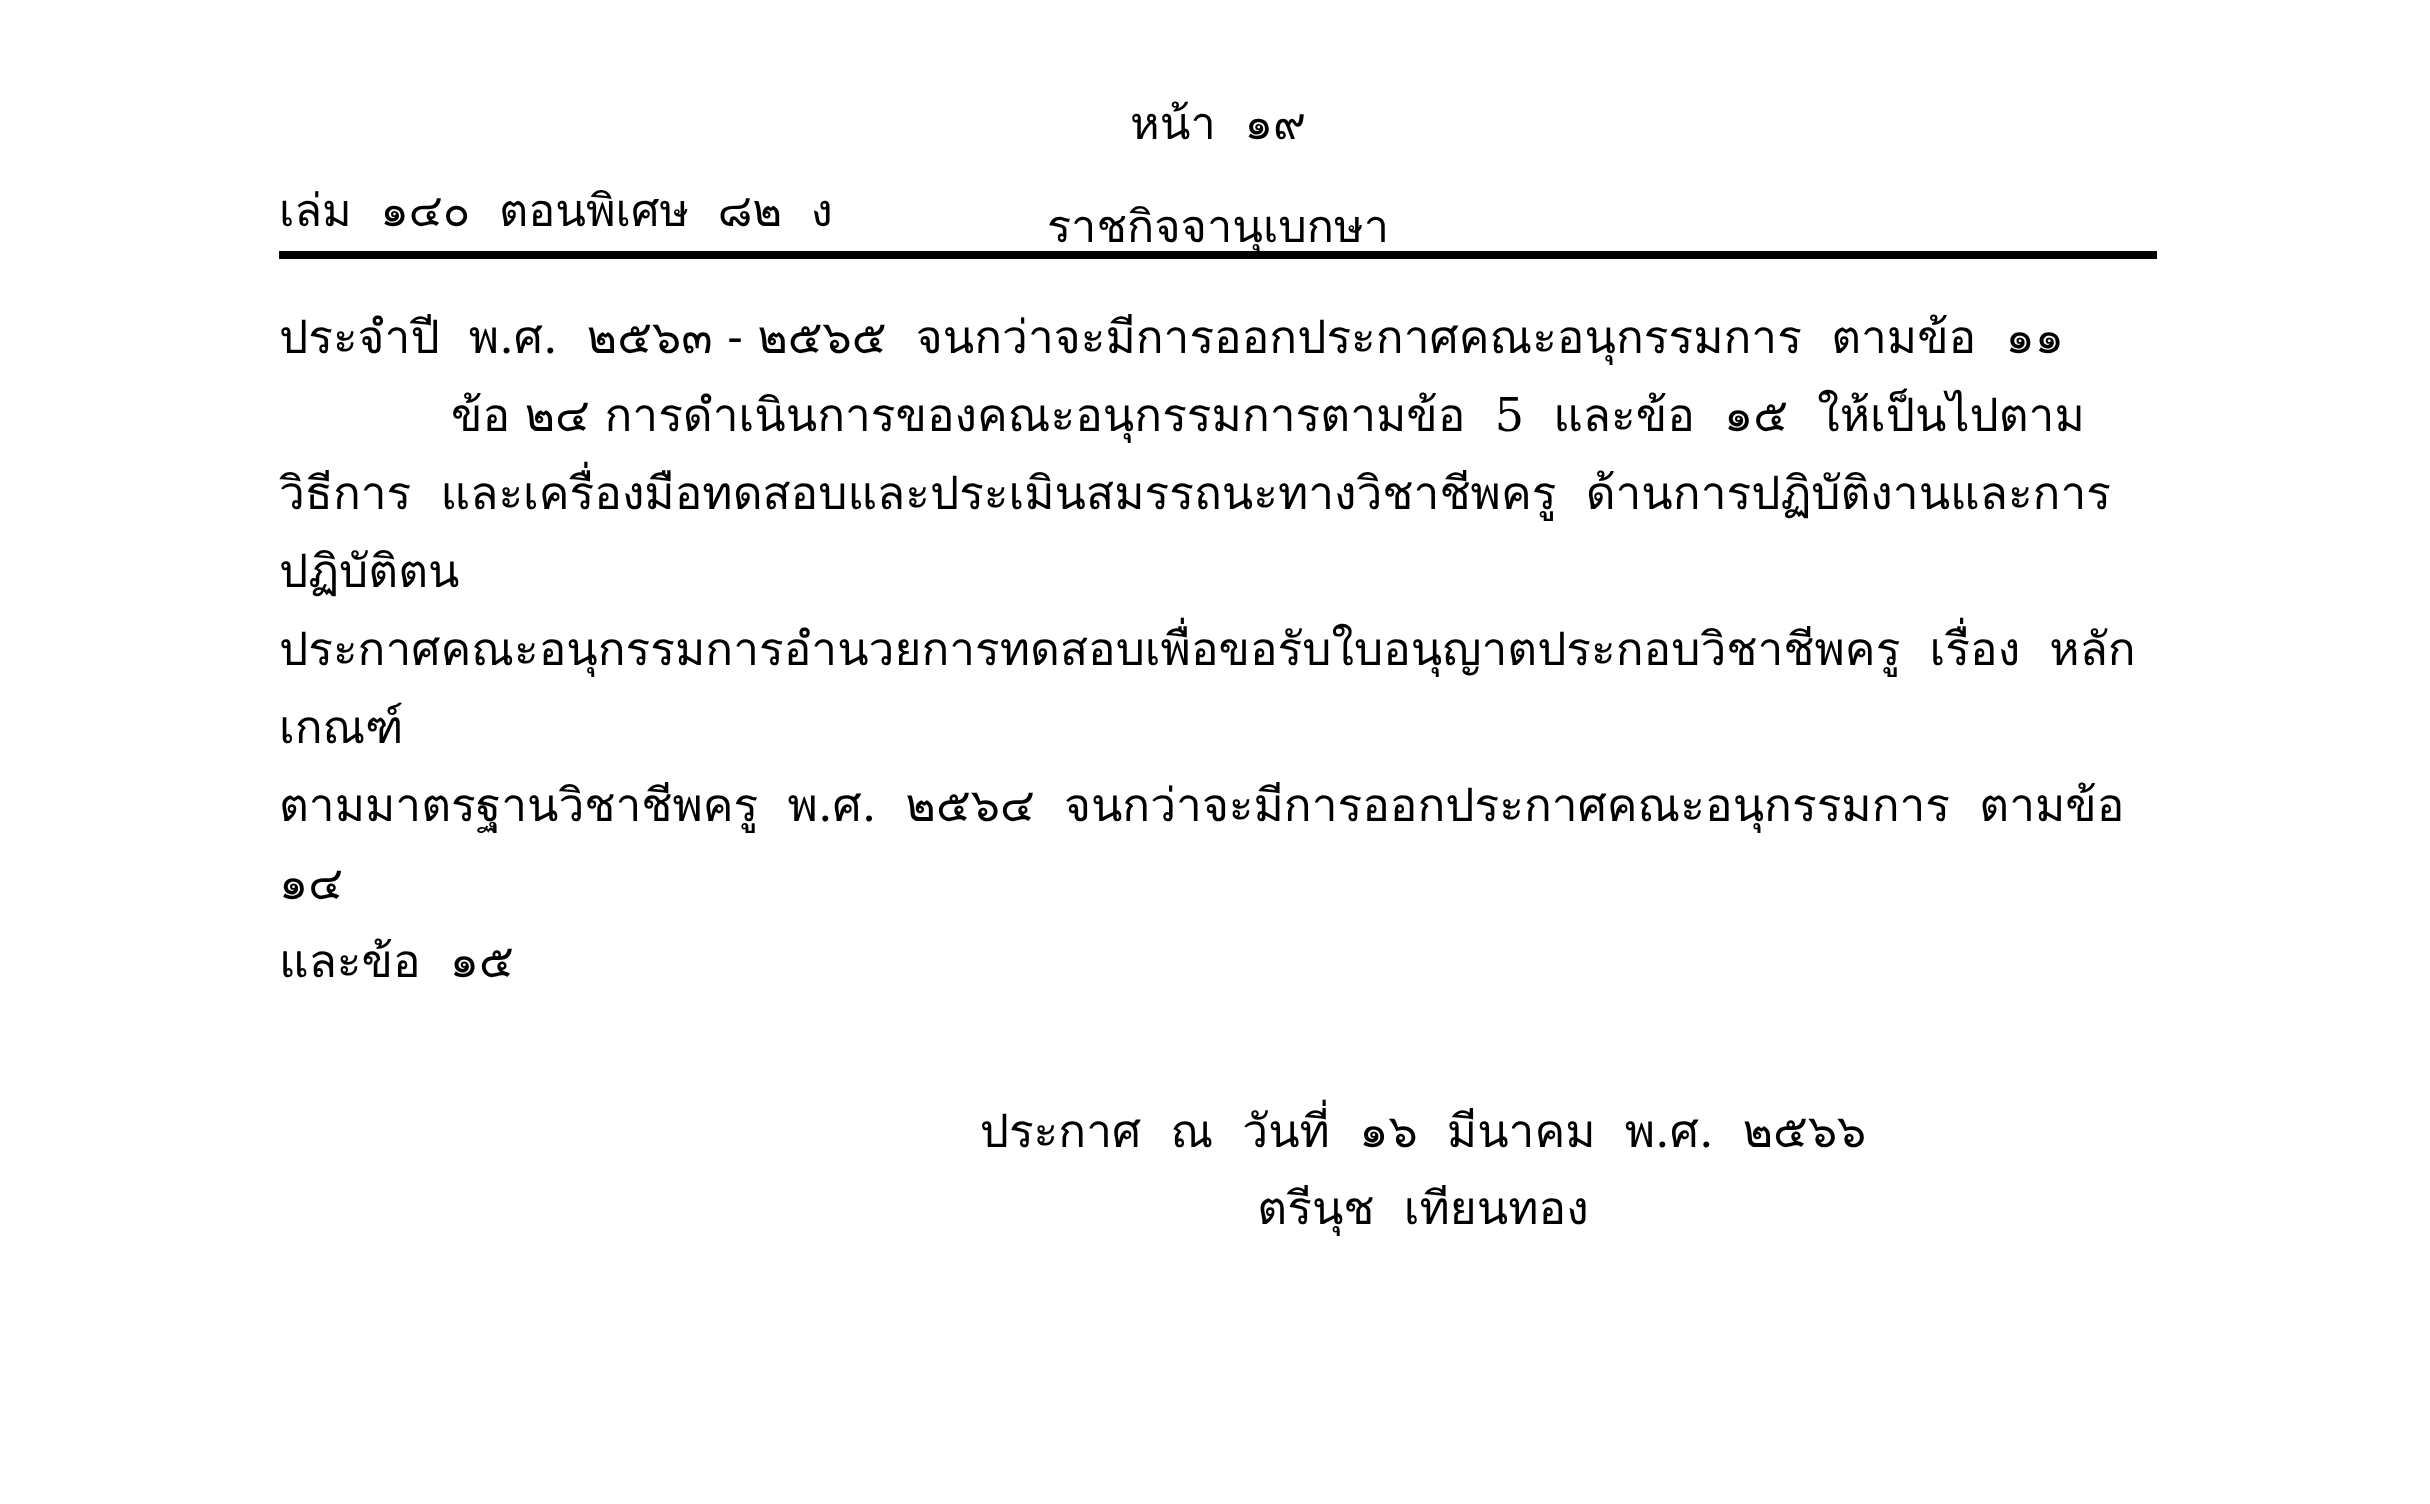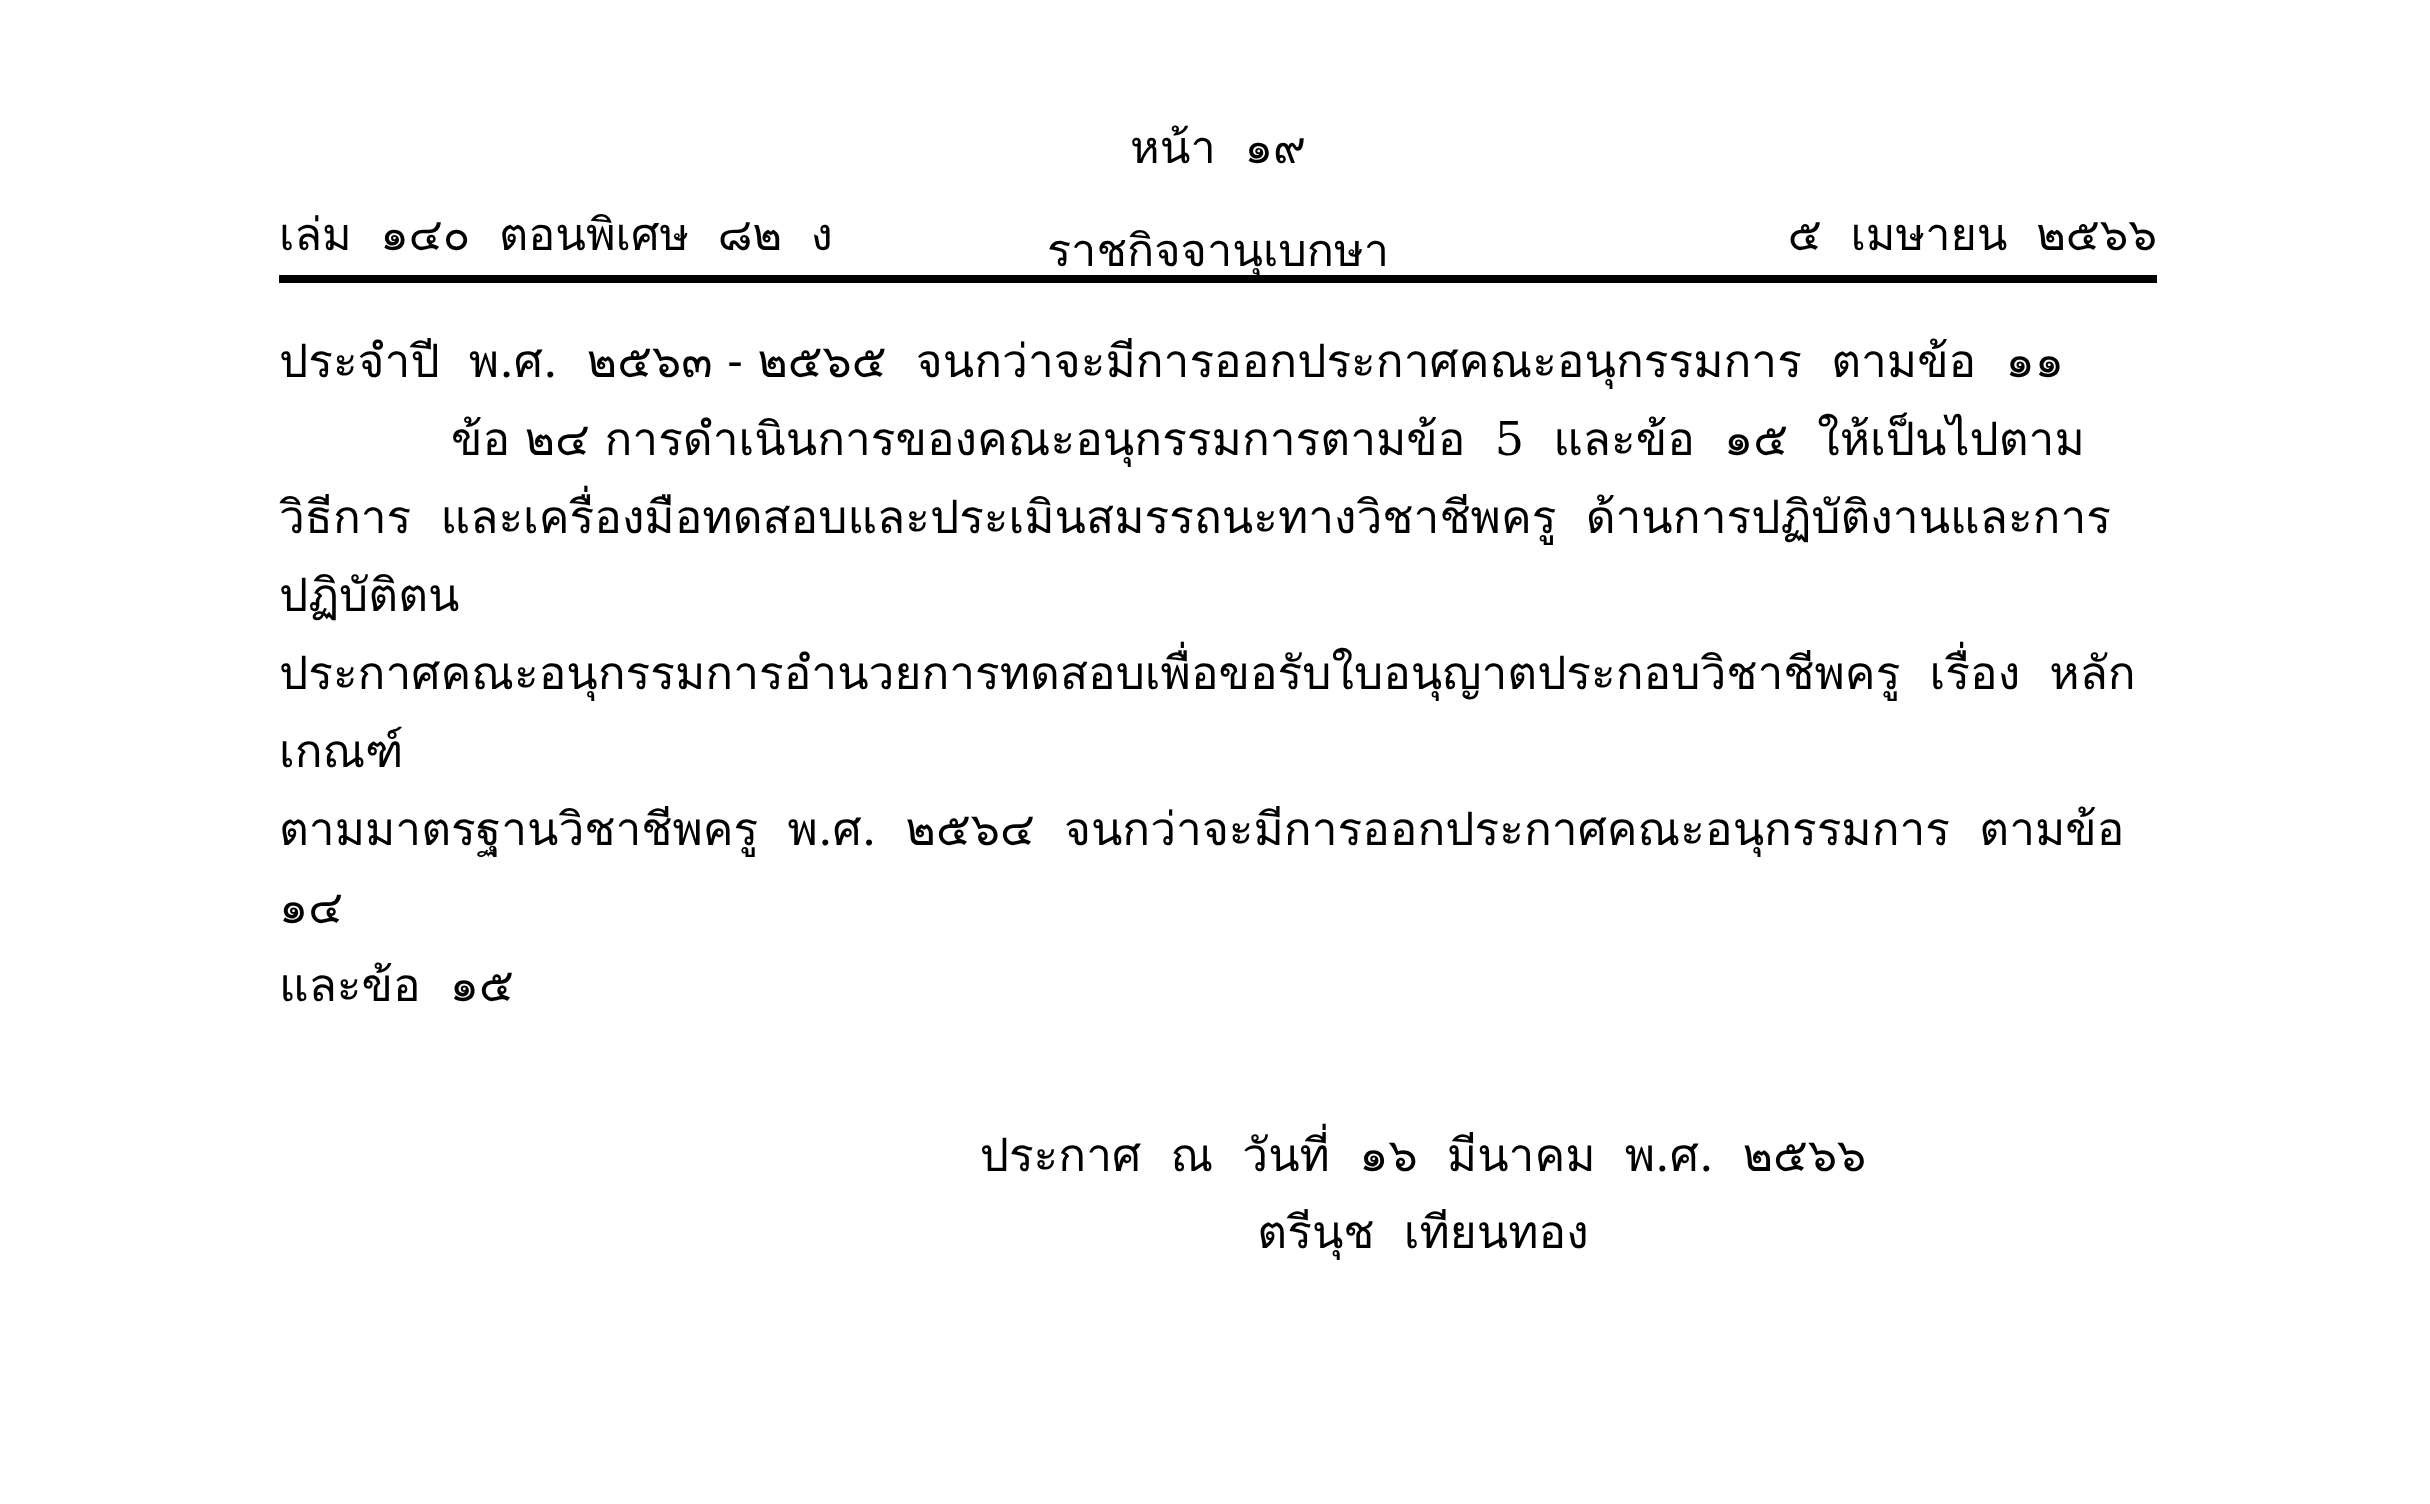--- a/index.html
+++ b/index.html
@@ -16,21 +16,21 @@
     font-family: "DejaVu Serif", "Liberation Serif", serif;
     overflow: hidden;
   }
   .content {
     padding: 0 274px 0 279px;
   }
   .txt {
     white-space: pre-wrap;
   }
   .page-label {
-    padding-top: 120px;
+    padding-top: 96px;
     font-size: 45px;
     line-height: 55px;
     text-align: center;
   }
   .header-row {
     position: relative;
     margin-top: 29px;
     height: 61px;
     font-size: 45px;
     line-height: 61px;
@@ -68,21 +68,20 @@
 <body>
 
 <div class="page">
   <div class="content">
 
     <div class="page-label txt">หน้า  ๑๙</div>
 
     <div class="header-row">
       <span class="header-left txt">เล่ม  ๑๔๐  ตอนพิเศษ  ๘๒  ง</span>
       <span class="header-center txt">ราชกิจจานุเบกษา</span>
-      <span class="header-right txt">๕  เมษายน  ๒๕๖๖</span>
     </div>
 
     <div class="rule"></div>
 
     <div class="body-text">
       <div class="body-line txt">ประจำปี  พ.ศ.  ๒๕๖๓ - ๒๕๖๕  จนกว่าจะมีการออกประกาศคณะอนุกรรมการ  ตามข้อ  ๑๑</div>
       <div class="body-line txt indent-first">ข้อ ๒๔ การดำเนินการของคณะอนุกรรมการตามข้อ  5  และข้อ  ๑๕  ให้เป็นไปตาม</div>
       <div class="body-line txt">วิธีการ  และเครื่องมือทดสอบและประเมินสมรรถนะทางวิชาชีพครู  ด้านการปฏิบัติงานและการปฏิบัติตน</div>
       <div class="body-line txt">ประกาศคณะอนุกรรมการอำนวยการทดสอบเพื่อขอรับใบอนุญาตประกอบวิชาชีพครู  เรื่อง  หลักเกณฑ์</div>
       <div class="body-line txt">ตามมาตรฐานวิชาชีพครู  พ.ศ.  ๒๕๖๔  จนกว่าจะมีการออกประกาศคณะอนุกรรมการ  ตามข้อ  ๑๔</div>

